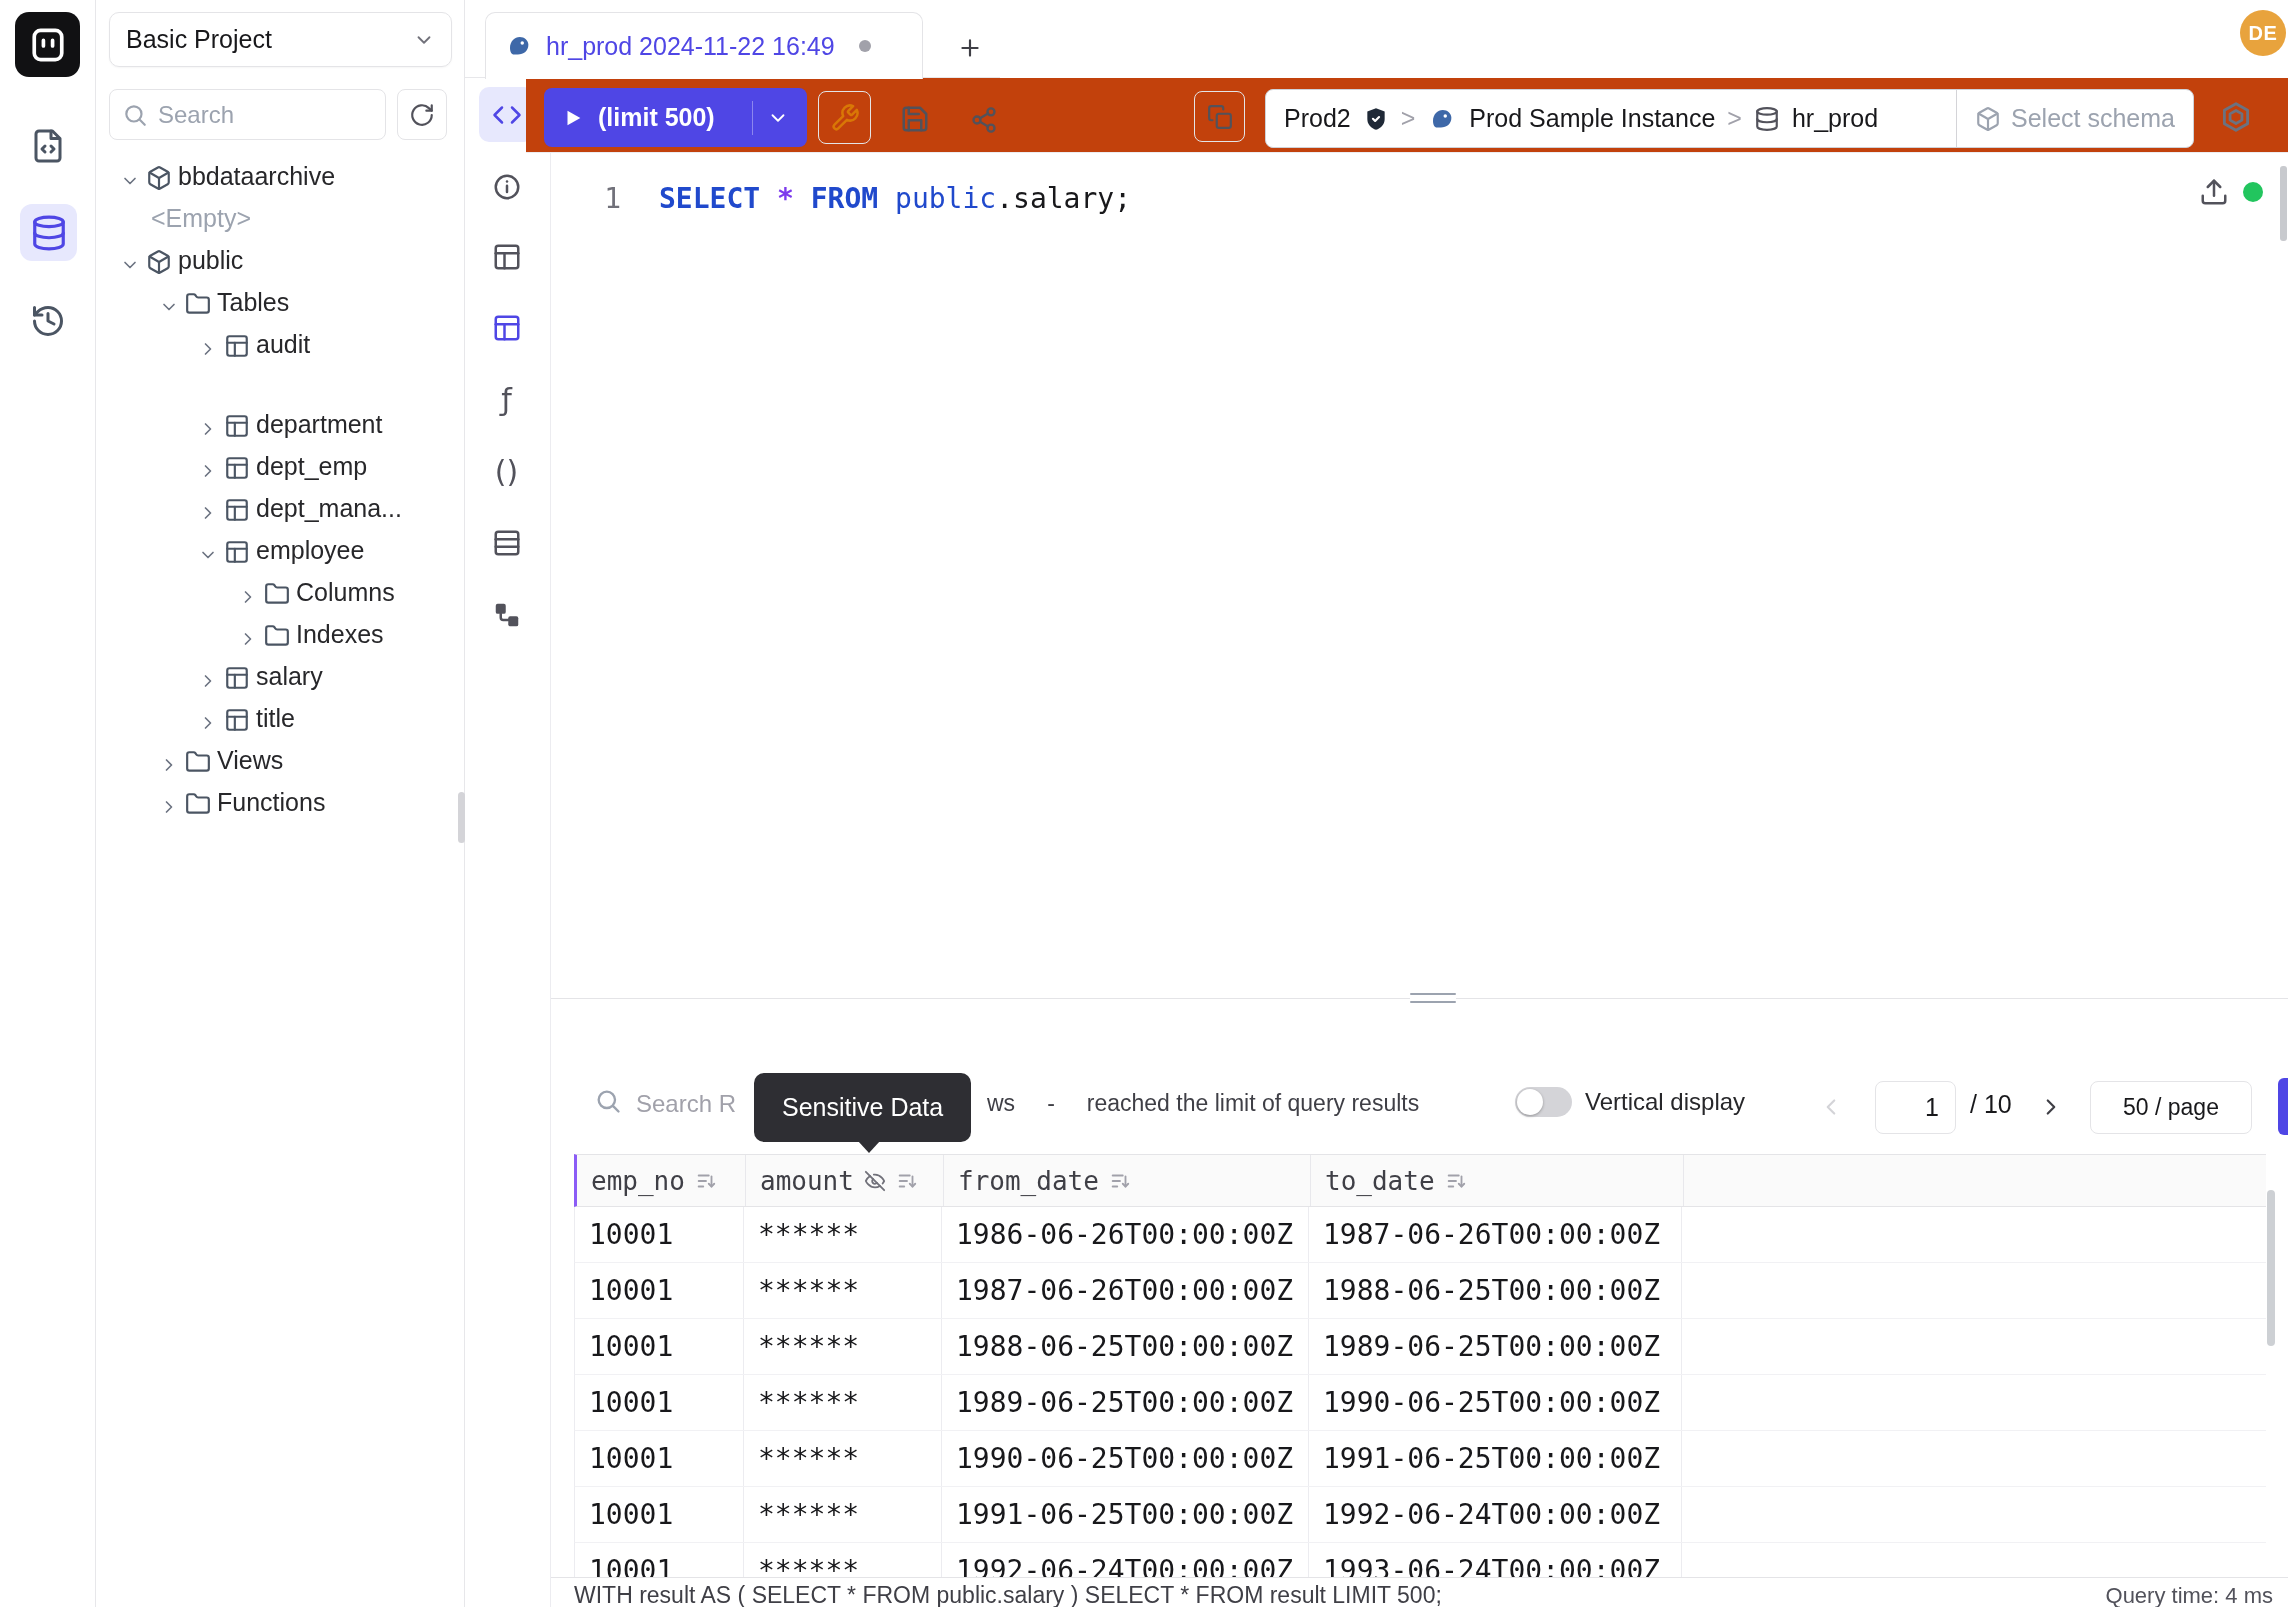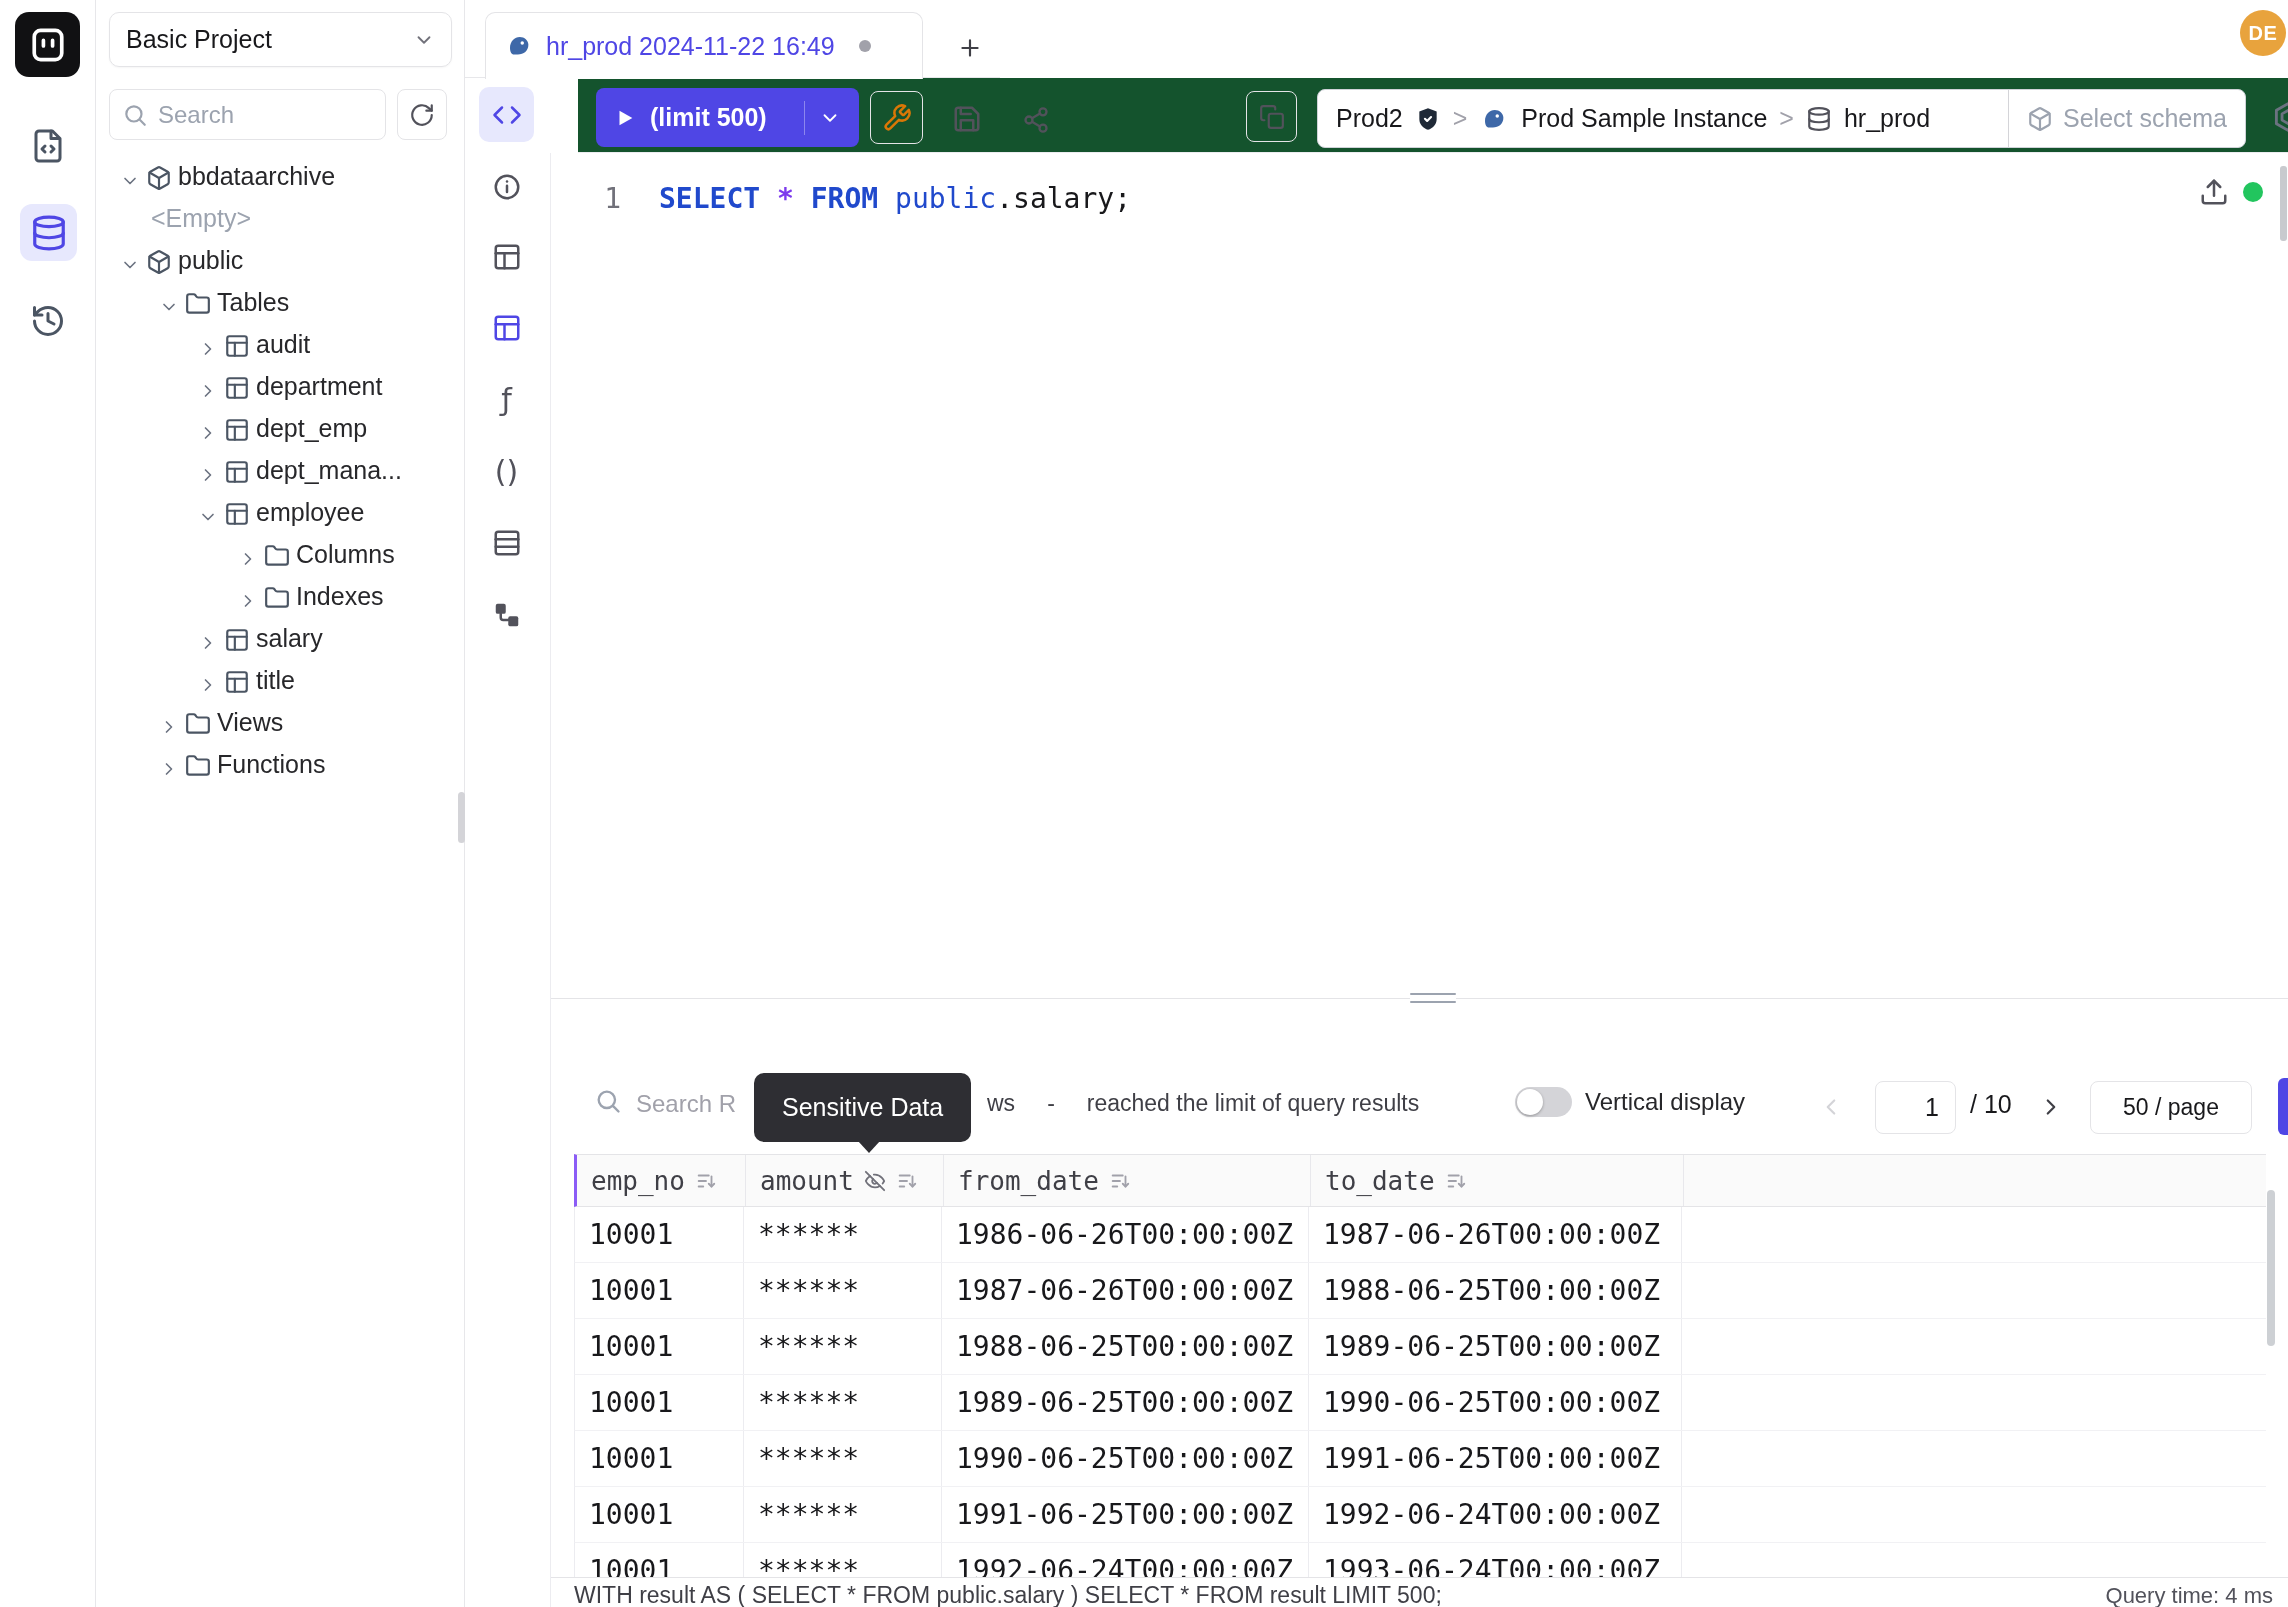--- a/index.html
+++ b/index.html
@@ -38,21 +38,21 @@
   #newtab{position:absolute;left:948px;top:26px;width:44px;height:44px;display:flex;align-items:center;justify-content:center;color:#3f3f46;border-radius:8px}
   #avatar{position:absolute;left:2240px;top:10px;width:46px;height:46px;border-radius:50%;background:#e8a33d;color:#fff;font-size:20px;font-weight:700;display:flex;align-items:center;justify-content:center;letter-spacing:0.5px;cursor:pointer}
 
   
   .sbtn{position:absolute;left:479px;width:55px;height:55px;border-radius:10px;display:flex;align-items:center;justify-content:center;color:#52525b;font-size:28px}
   .sbtn.active{background:#e7e8fd;color:#4f46e5}
   .sbtn.colored{color:#4f46e5}
   .sbtn.glyph{font-family:"DejaVu Sans",sans-serif;font-weight:500;font-size:30px}
 
   
-  #toolbar{position:absolute;left:578px;top:78px;right:0;height:75px;border-bottom:1px solid #ececf0;background:#14532d}
+  #toolbar{position:absolute;left:526px;top:78px;right:0;height:75px;border-bottom:1px solid #ececf0;background:#c2410c}
   #run{position:absolute;left:18px;top:10px;width:263px;height:59px;background:#4f46e5;border-radius:8px;display:flex;align-items:center;gap:14px;padding:0 18px;color:#fff;font-size:25px;font-weight:600}
   #run-divider{width:1px;height:34px;background:rgba(255,255,255,.35);margin-left:auto}
   #format-btn{position:absolute;left:292px;top:13px;width:53px;height:53px;border:1px solid #e4e4e7;border-radius:8px;display:flex;align-items:center;justify-content:center;color:#d97706}
   #save-btn{position:absolute;left:367px;top:19px;width:44px;height:44px;display:flex;align-items:center;justify-content:center;color:#52525b}
   #share-btn{position:absolute;left:437px;top:21px;width:42px;height:42px;display:flex;align-items:center;justify-content:center;color:#52525b}
   #copy-btn{position:absolute;left:668px;top:13px;width:51px;height:51px;border:1px solid #e4e4e7;border-radius:8px;display:flex;align-items:center;justify-content:center;color:#52525b}
   #crumb{position:absolute;left:739px;top:11px;width:929px;height:59px;border:1px solid #cfd2d8;border-radius:8px;background:#fff;display:flex;align-items:center;gap:12px;padding-left:18px;font-size:25px;color:#18181b}
   #crumb .sep{color:#a1a1aa}
   #crumb .shield{color:#1f2937}
   #crumb .eleph{color:#3e68a8}
@@ -316,21 +316,21 @@
         </div>
         <div class="trow" style="padding-left: 102px;">
           <svg class="ic caret" width="20" height="20" viewBox="0 0 20 20">
             <use href="#i-chev-r"></use>
           </svg>
           <svg class="ic ticon" width="26" height="26" viewBox="0 0 26 26">
             <use href="#i-table"></use>
           </svg>
           <span class="tlabel">audit</span>
         </div>
-        <div class="trow" style="padding-left: 102px;">
+        <div class="trow" style="padding-left: 102px; margin-top: 38px;">
           <svg class="ic caret" width="20" height="20" viewBox="0 0 20 20">
             <use href="#i-chev-r"></use>
           </svg>
           <svg class="ic ticon" width="26" height="26" viewBox="0 0 26 26">
             <use href="#i-table"></use>
           </svg>
           <span class="tlabel">department</span>
         </div>
         <div class="trow" style="padding-left: 102px;">
           <svg class="ic caret" width="20" height="20" viewBox="0 0 20 20">

